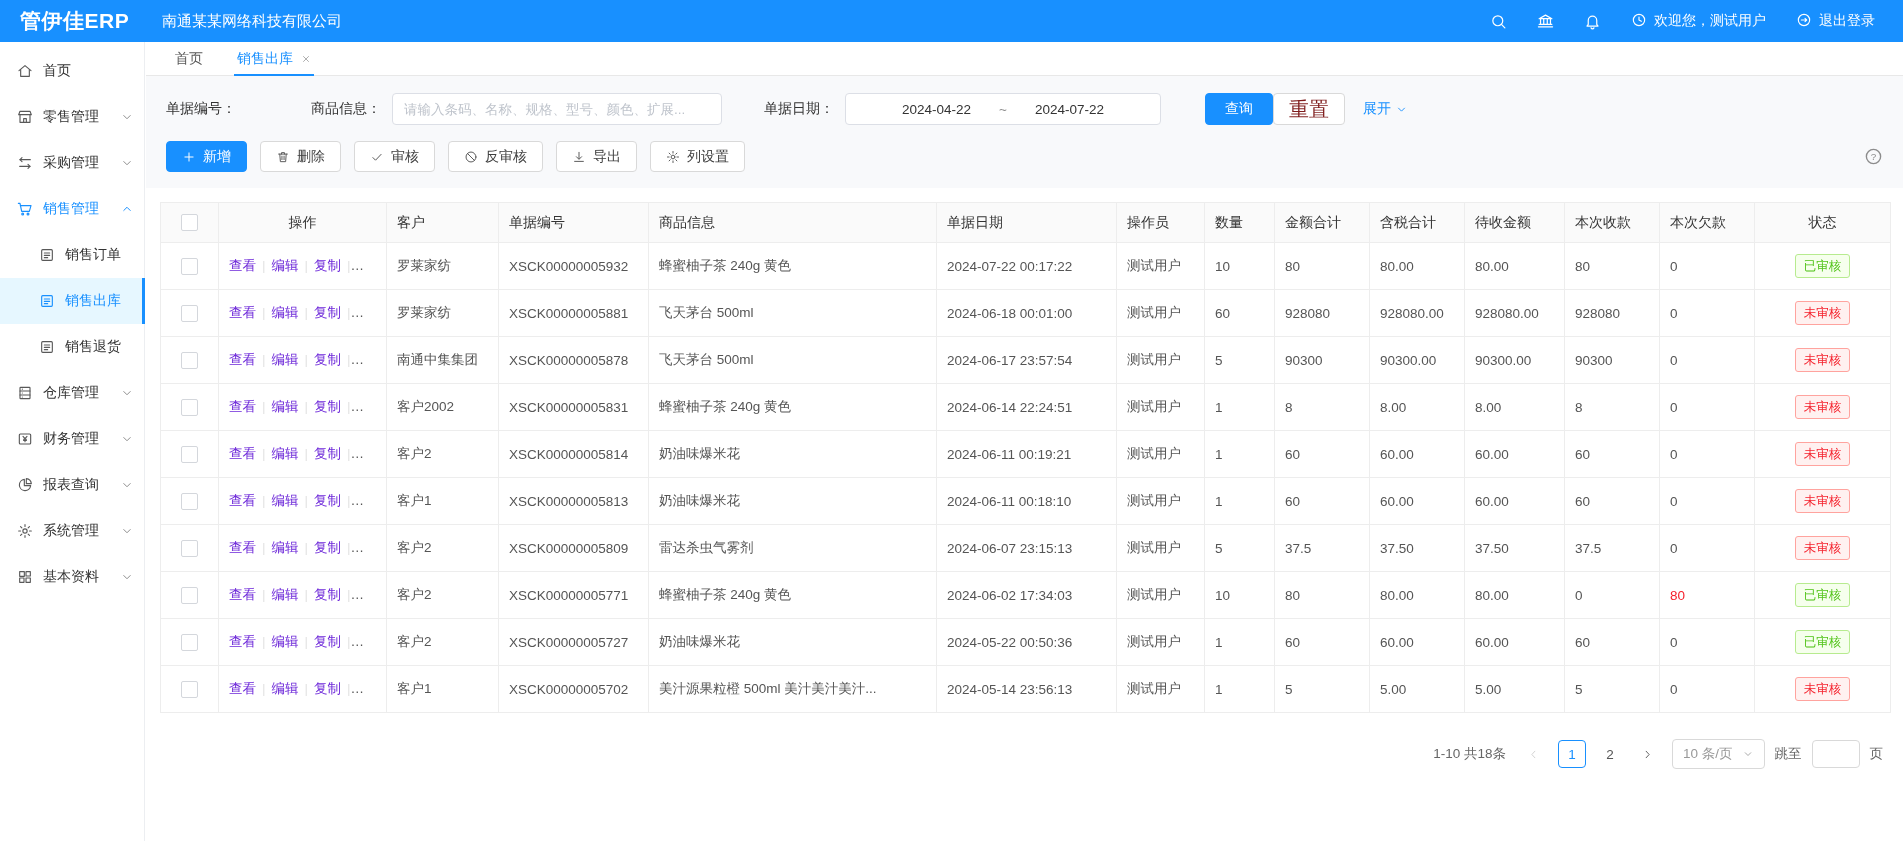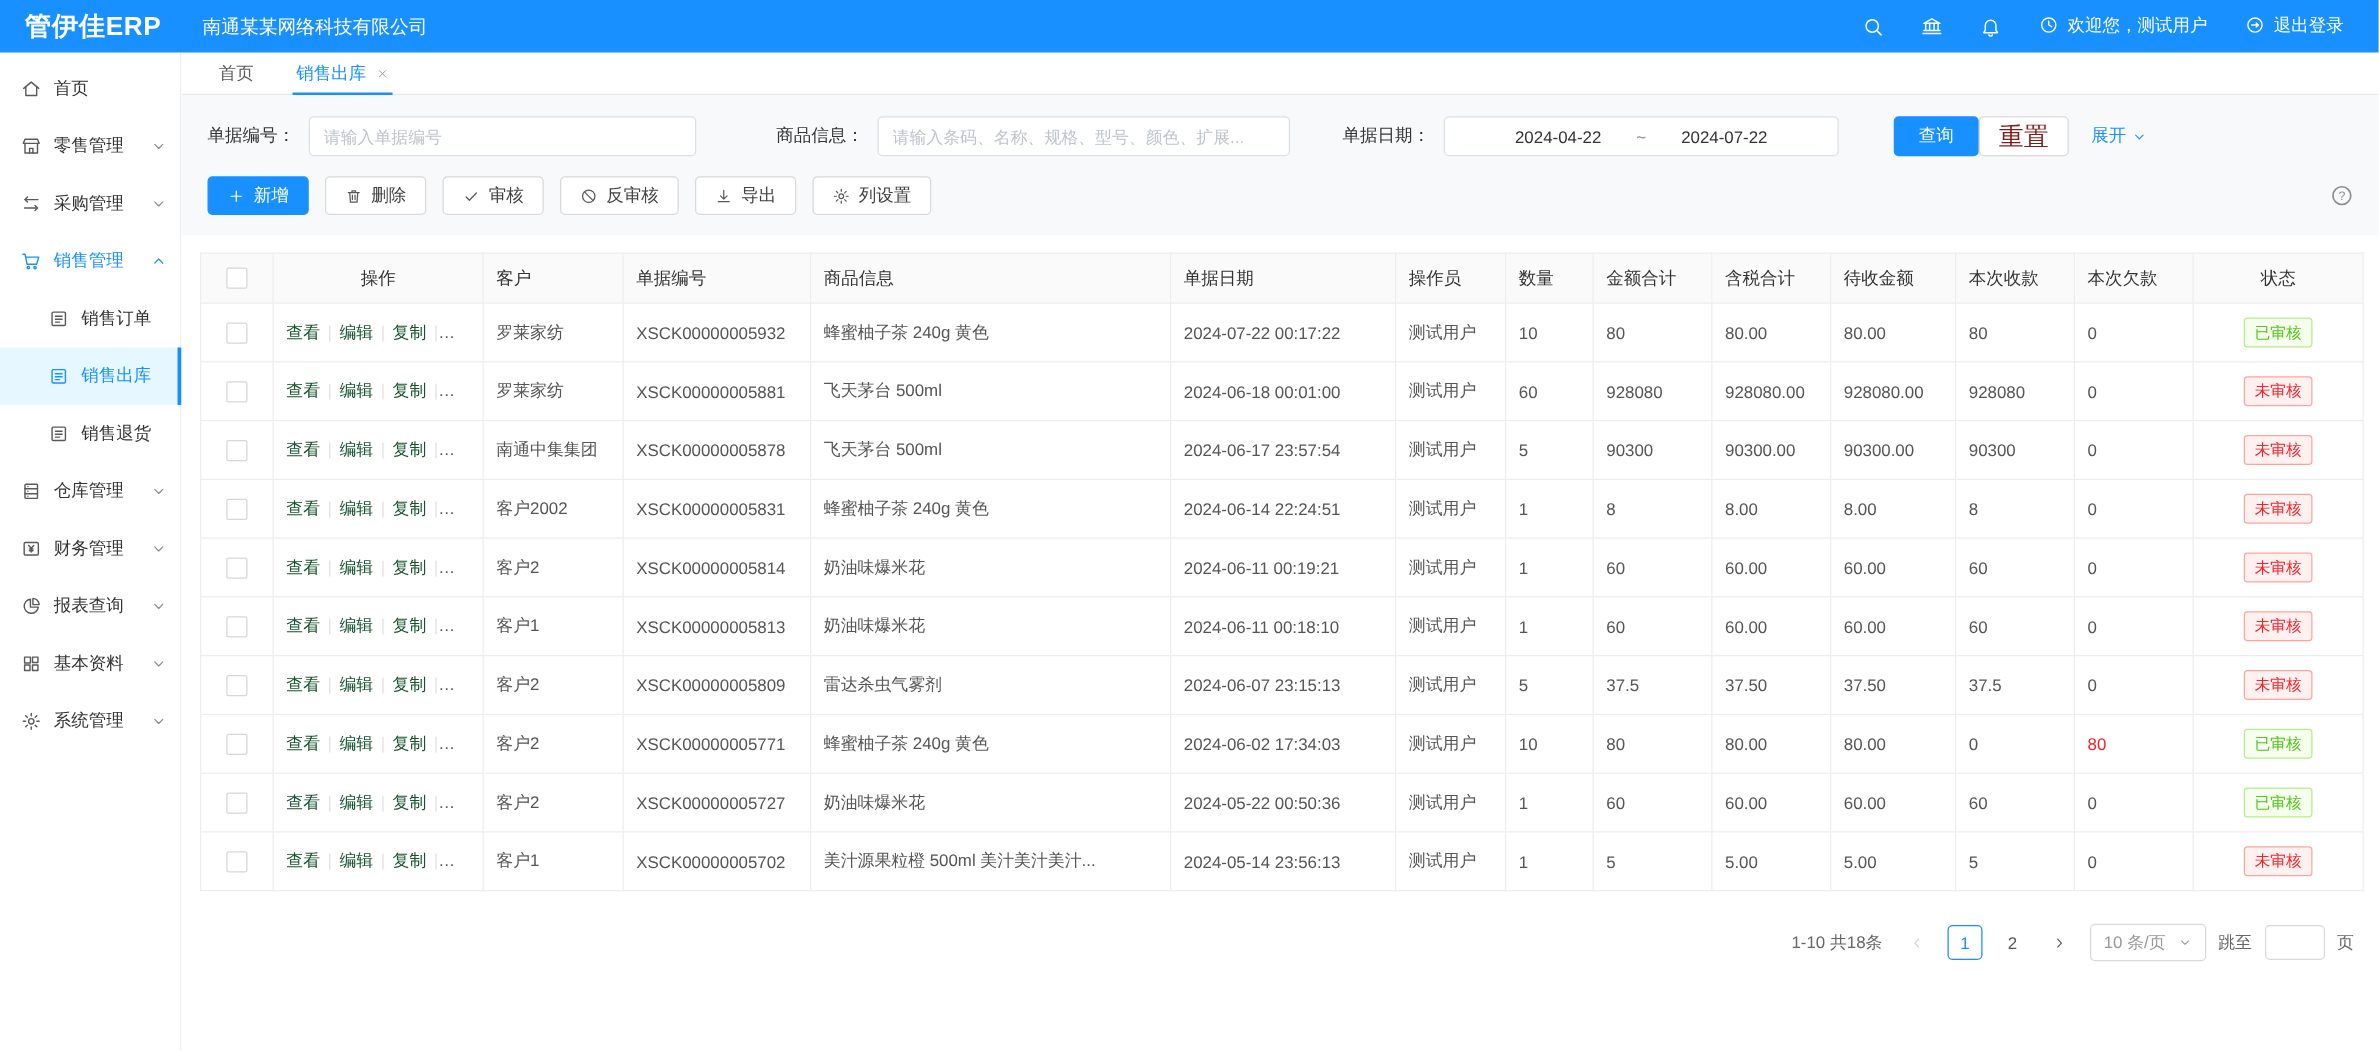--- a/index.html
+++ b/index.html
@@ -55,21 +55,21 @@
   .tbtn.primary .ticon{color:#fff}
   .help{position:absolute;right:20px;bottom:22px;color:#8c8c8c;cursor:pointer}
   
   .table-wrap{margin:14px 14px 0}
   table{border-collapse:collapse;table-layout:fixed;width:1730px}
   th,td{border:1px solid #ededed;padding:0 10px;box-sizing:border-box;overflow:hidden;white-space:nowrap;text-overflow:ellipsis}
   thead th{background:#fafafa;height:40px;font-weight:normal;color:#333;text-align:left;font-size:14px}
   td{height:47px;color:#555;font-size:13.5px}
   th.c,td.c{text-align:center}
   .cb{width:15px;height:15px;border:1px solid #d4d7dc;border-radius:2px;background:#fff;display:inline-block;vertical-align:middle;cursor:pointer}
-  .links a{color:#14532d;text-decoration:none;cursor:pointer}
+  .links a{color:#6d28d9;text-decoration:none;cursor:pointer}
   .links .sep{color:#e3e3e3;margin:0 6px}
   .badge{display:inline-block;padding:2.5px 8px;font-size:12.5px;border-radius:3px;border:1px solid;line-height:1.3}
   .badge.approved{color:#52c41a;background:#f6ffed;border-color:#b7eb8f}
   .badge.unapproved{color:#f5222d;background:#fff1f0;border-color:#ffa39e}
   td.red{color:#f5222d}
   
   .pagination{display:flex;align-items:center;justify-content:flex-end;gap:10px;margin:26px 20px 0;color:#666;font-size:13.5px}
   .pg-summary{margin-right:4px;color:#666}
   .page-btn{min-width:28px;height:28px;display:flex;align-items:center;justify-content:center;border-radius:4px;cursor:pointer;color:#555;box-sizing:border-box}
   .page-btn.disabled{color:#cfcfcf;cursor:default}
@@ -244,41 +244,41 @@
       <span>报表查询</span>
       <span class="chev">
         <svg width="14" height="14" viewBox="0 0 24 24" fill="none" stroke="currentColor" stroke-width="1.7" stroke-linecap="round" stroke-linejoin="round">
           <path d="M6.5 9.5l5.5 5.5 5.5-5.5"></path>
         </svg>
       </span>
     </div>
     <div class="side-item">
       <span class="sicon">
         <svg width="16" height="16" viewBox="0 0 24 24" fill="none" stroke="currentColor" stroke-width="1.7" stroke-linecap="round" stroke-linejoin="round">
+          <circle cx="12" cy="12" r="3.2"></circle>
+          <path d="M12 2.5v2.8M12 18.7v2.8M2.5 12h2.8M18.7 12h2.8M5.3 5.3l2 2M16.7 16.7l2 2M18.7 5.3l-2 2M7.3 16.7l-2 2"></path>
+        </svg>
+      </span>
+      <span>系统管理</span>
+      <span class="chev">
+        <svg width="14" height="14" viewBox="0 0 24 24" fill="none" stroke="currentColor" stroke-width="1.7" stroke-linecap="round" stroke-linejoin="round">
+          <path d="M6.5 9.5l5.5 5.5 5.5-5.5"></path>
+        </svg>
+      </span>
+    </div>
+    <div class="side-item">
+      <span class="sicon">
+        <svg width="16" height="16" viewBox="0 0 24 24" fill="none" stroke="currentColor" stroke-width="1.7" stroke-linecap="round" stroke-linejoin="round">
           <rect x="4" y="4" width="7" height="7"></rect>
           <rect x="13.5" y="4" width="6.5" height="6.5"></rect>
           <rect x="4" y="13.5" width="6.5" height="6.5"></rect>
           <rect x="13.5" y="13.5" width="6.5" height="6.5"></rect>
         </svg>
       </span>
       <span>基本资料</span>
-      <span class="chev">
-        <svg width="14" height="14" viewBox="0 0 24 24" fill="none" stroke="currentColor" stroke-width="1.7" stroke-linecap="round" stroke-linejoin="round">
-          <path d="M6.5 9.5l5.5 5.5 5.5-5.5"></path>
-        </svg>
-      </span>
-    </div>
-    <div class="side-item">
-      <span class="sicon">
-        <svg width="16" height="16" viewBox="0 0 24 24" fill="none" stroke="currentColor" stroke-width="1.7" stroke-linecap="round" stroke-linejoin="round">
-          <circle cx="12" cy="12" r="3.2"></circle>
-          <path d="M12 2.5v2.8M12 18.7v2.8M2.5 12h2.8M18.7 12h2.8M5.3 5.3l2 2M16.7 16.7l2 2M18.7 5.3l-2 2M7.3 16.7l-2 2"></path>
-        </svg>
-      </span>
-      <span>系统管理</span>
       <span class="chev">
         <svg width="14" height="14" viewBox="0 0 24 24" fill="none" stroke="currentColor" stroke-width="1.7" stroke-linecap="round" stroke-linejoin="round">
           <path d="M6.5 9.5l5.5 5.5 5.5-5.5"></path>
         </svg>
       </span>
     </div>
   </aside>
 
 <div class="main">
   <div class="tabbar" id="tabbar">
@@ -292,21 +292,20 @@
             <path d="M6 6l12 12M18 6L6 18"></path>
           </svg>
         </span>
       </div>
     </div>
 
   <div class="filter-panel">
     <div class="filter-row">
       <div class="fgroup">
         <span class="flabel">单据编号：</span>
-        <input class="finput w310" placeholder="请输入单据编号" style="">
       </div>
       <div class="fgroup g2">
         <span class="flabel">商品信息：</span>
         <input class="finput w330" placeholder="请输入条码、名称、规格、型号、颜色、扩展..." style="">
       </div>
       <div class="fgroup g3">
         <span class="flabel">单据日期：</span>
         <div class="daterange">
           <span>2024-04-22</span>
           <span class="datesep">~</span>

